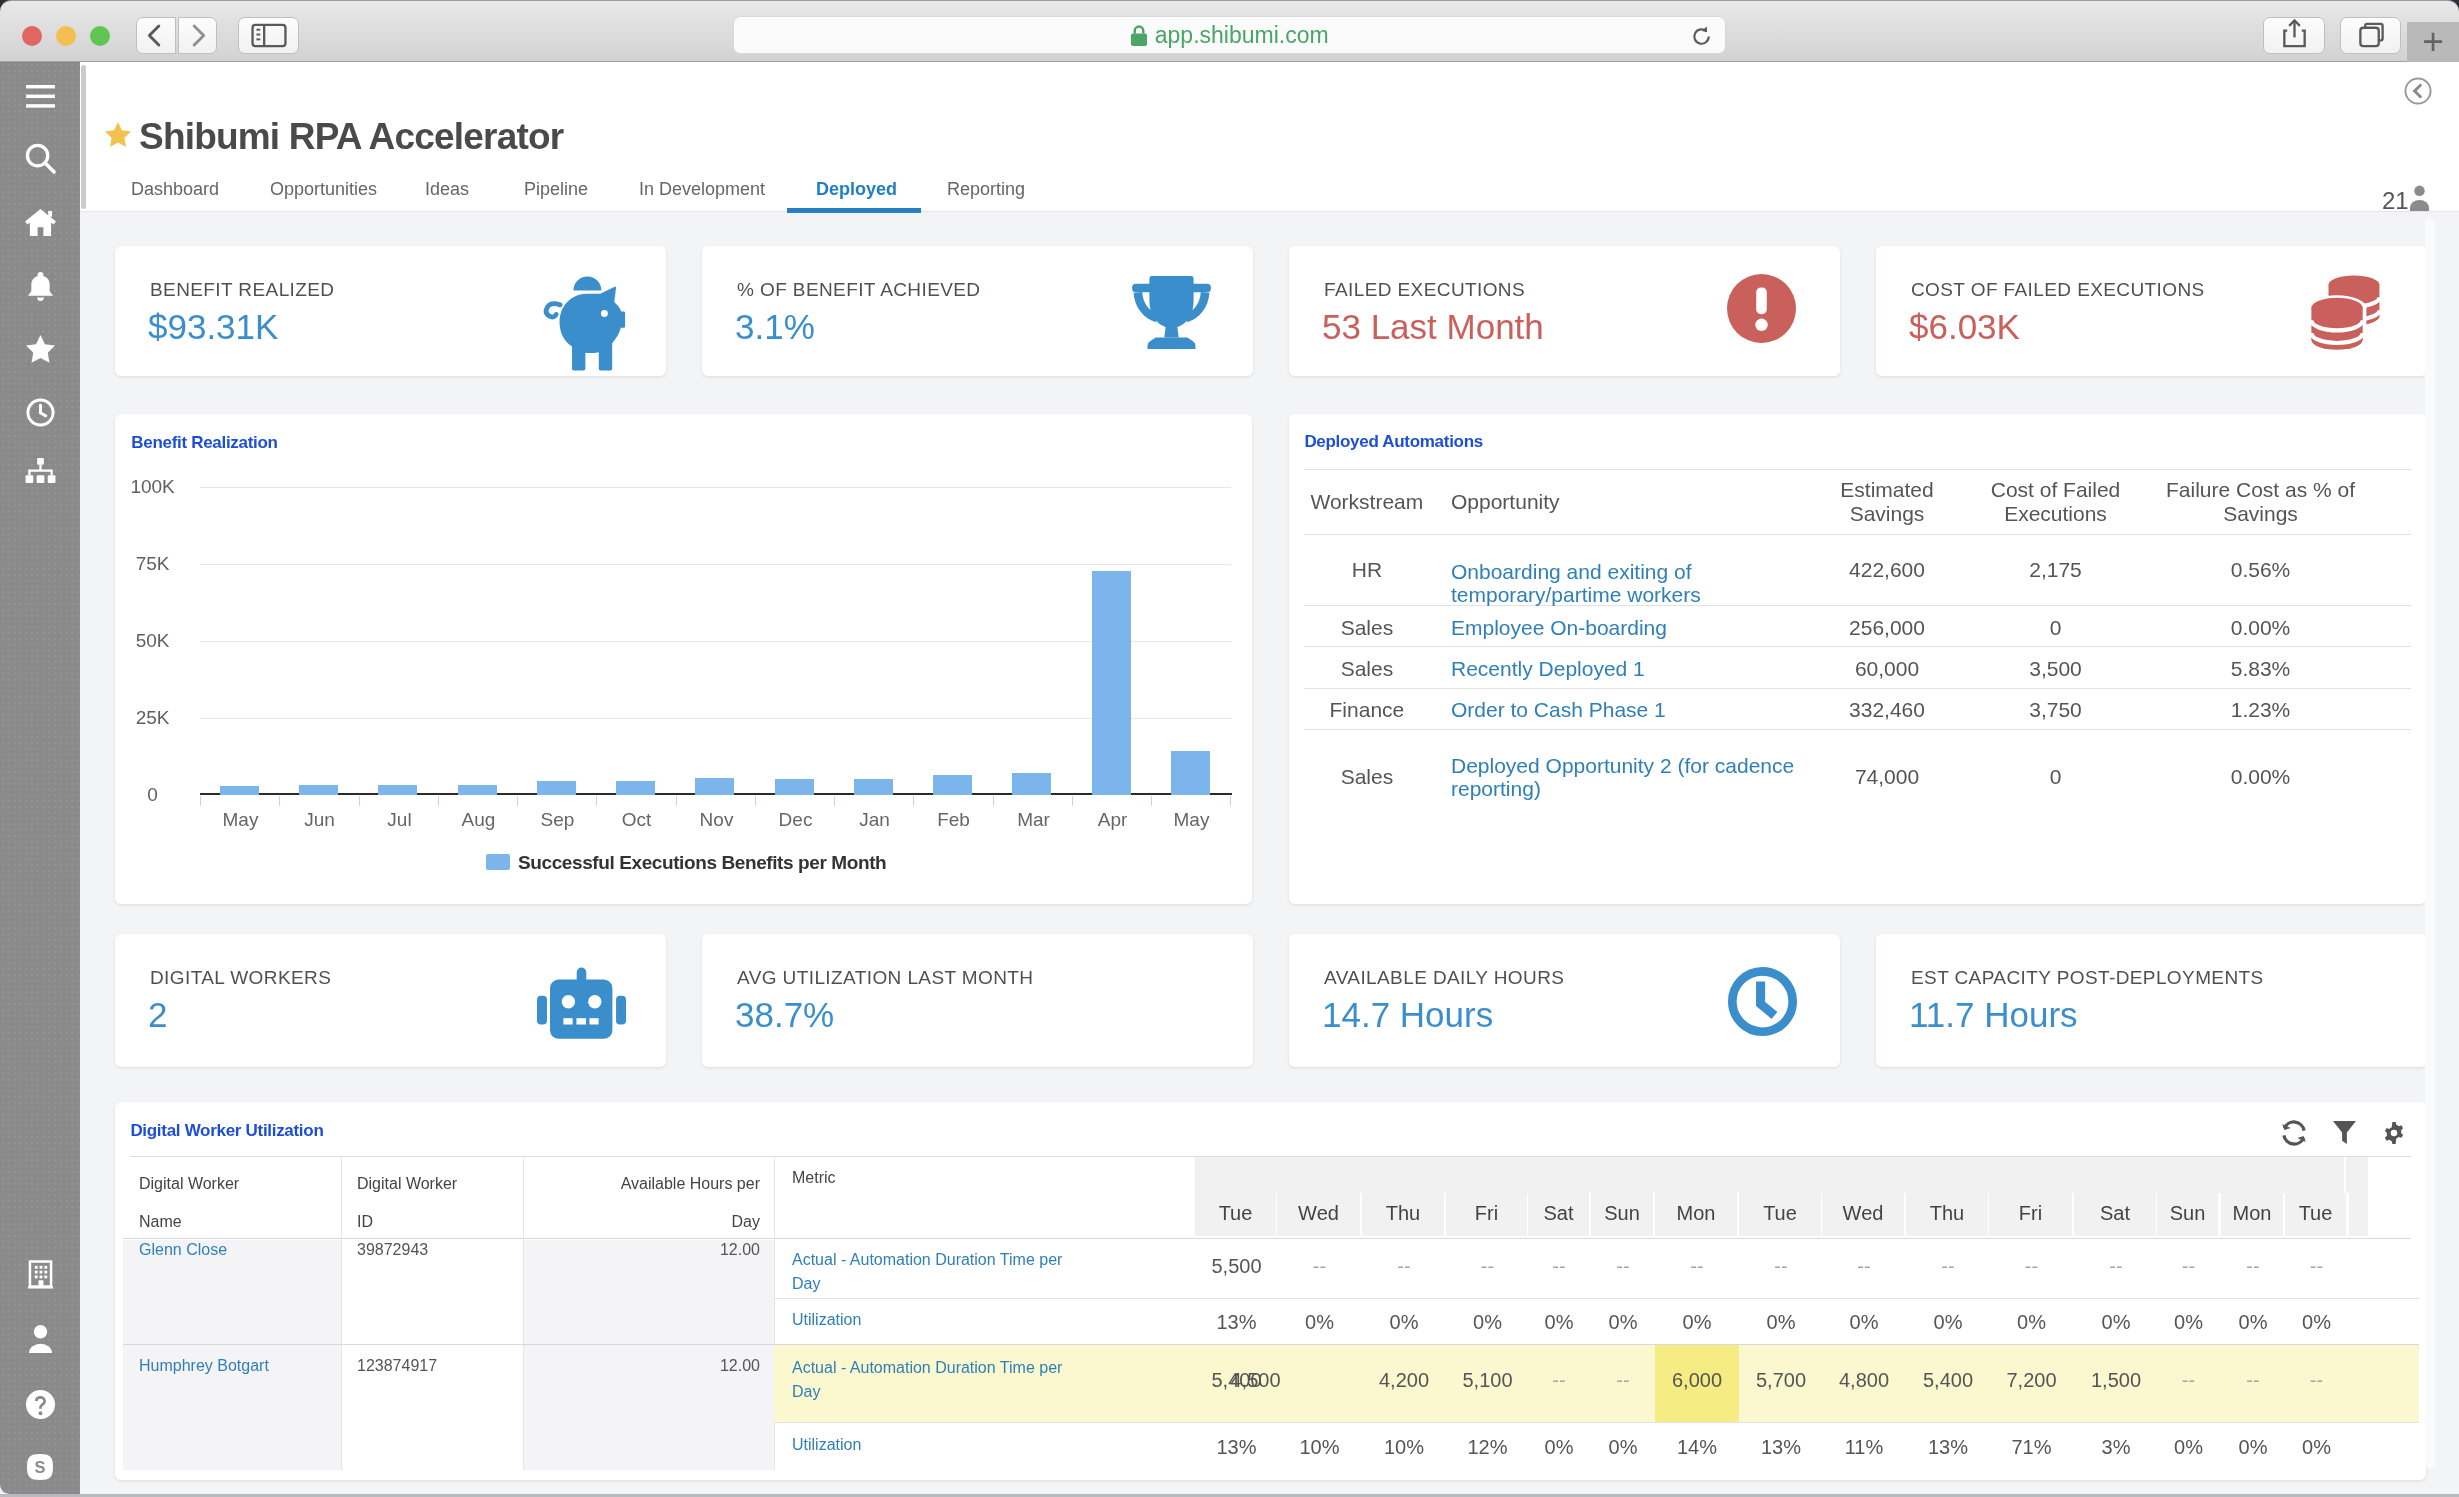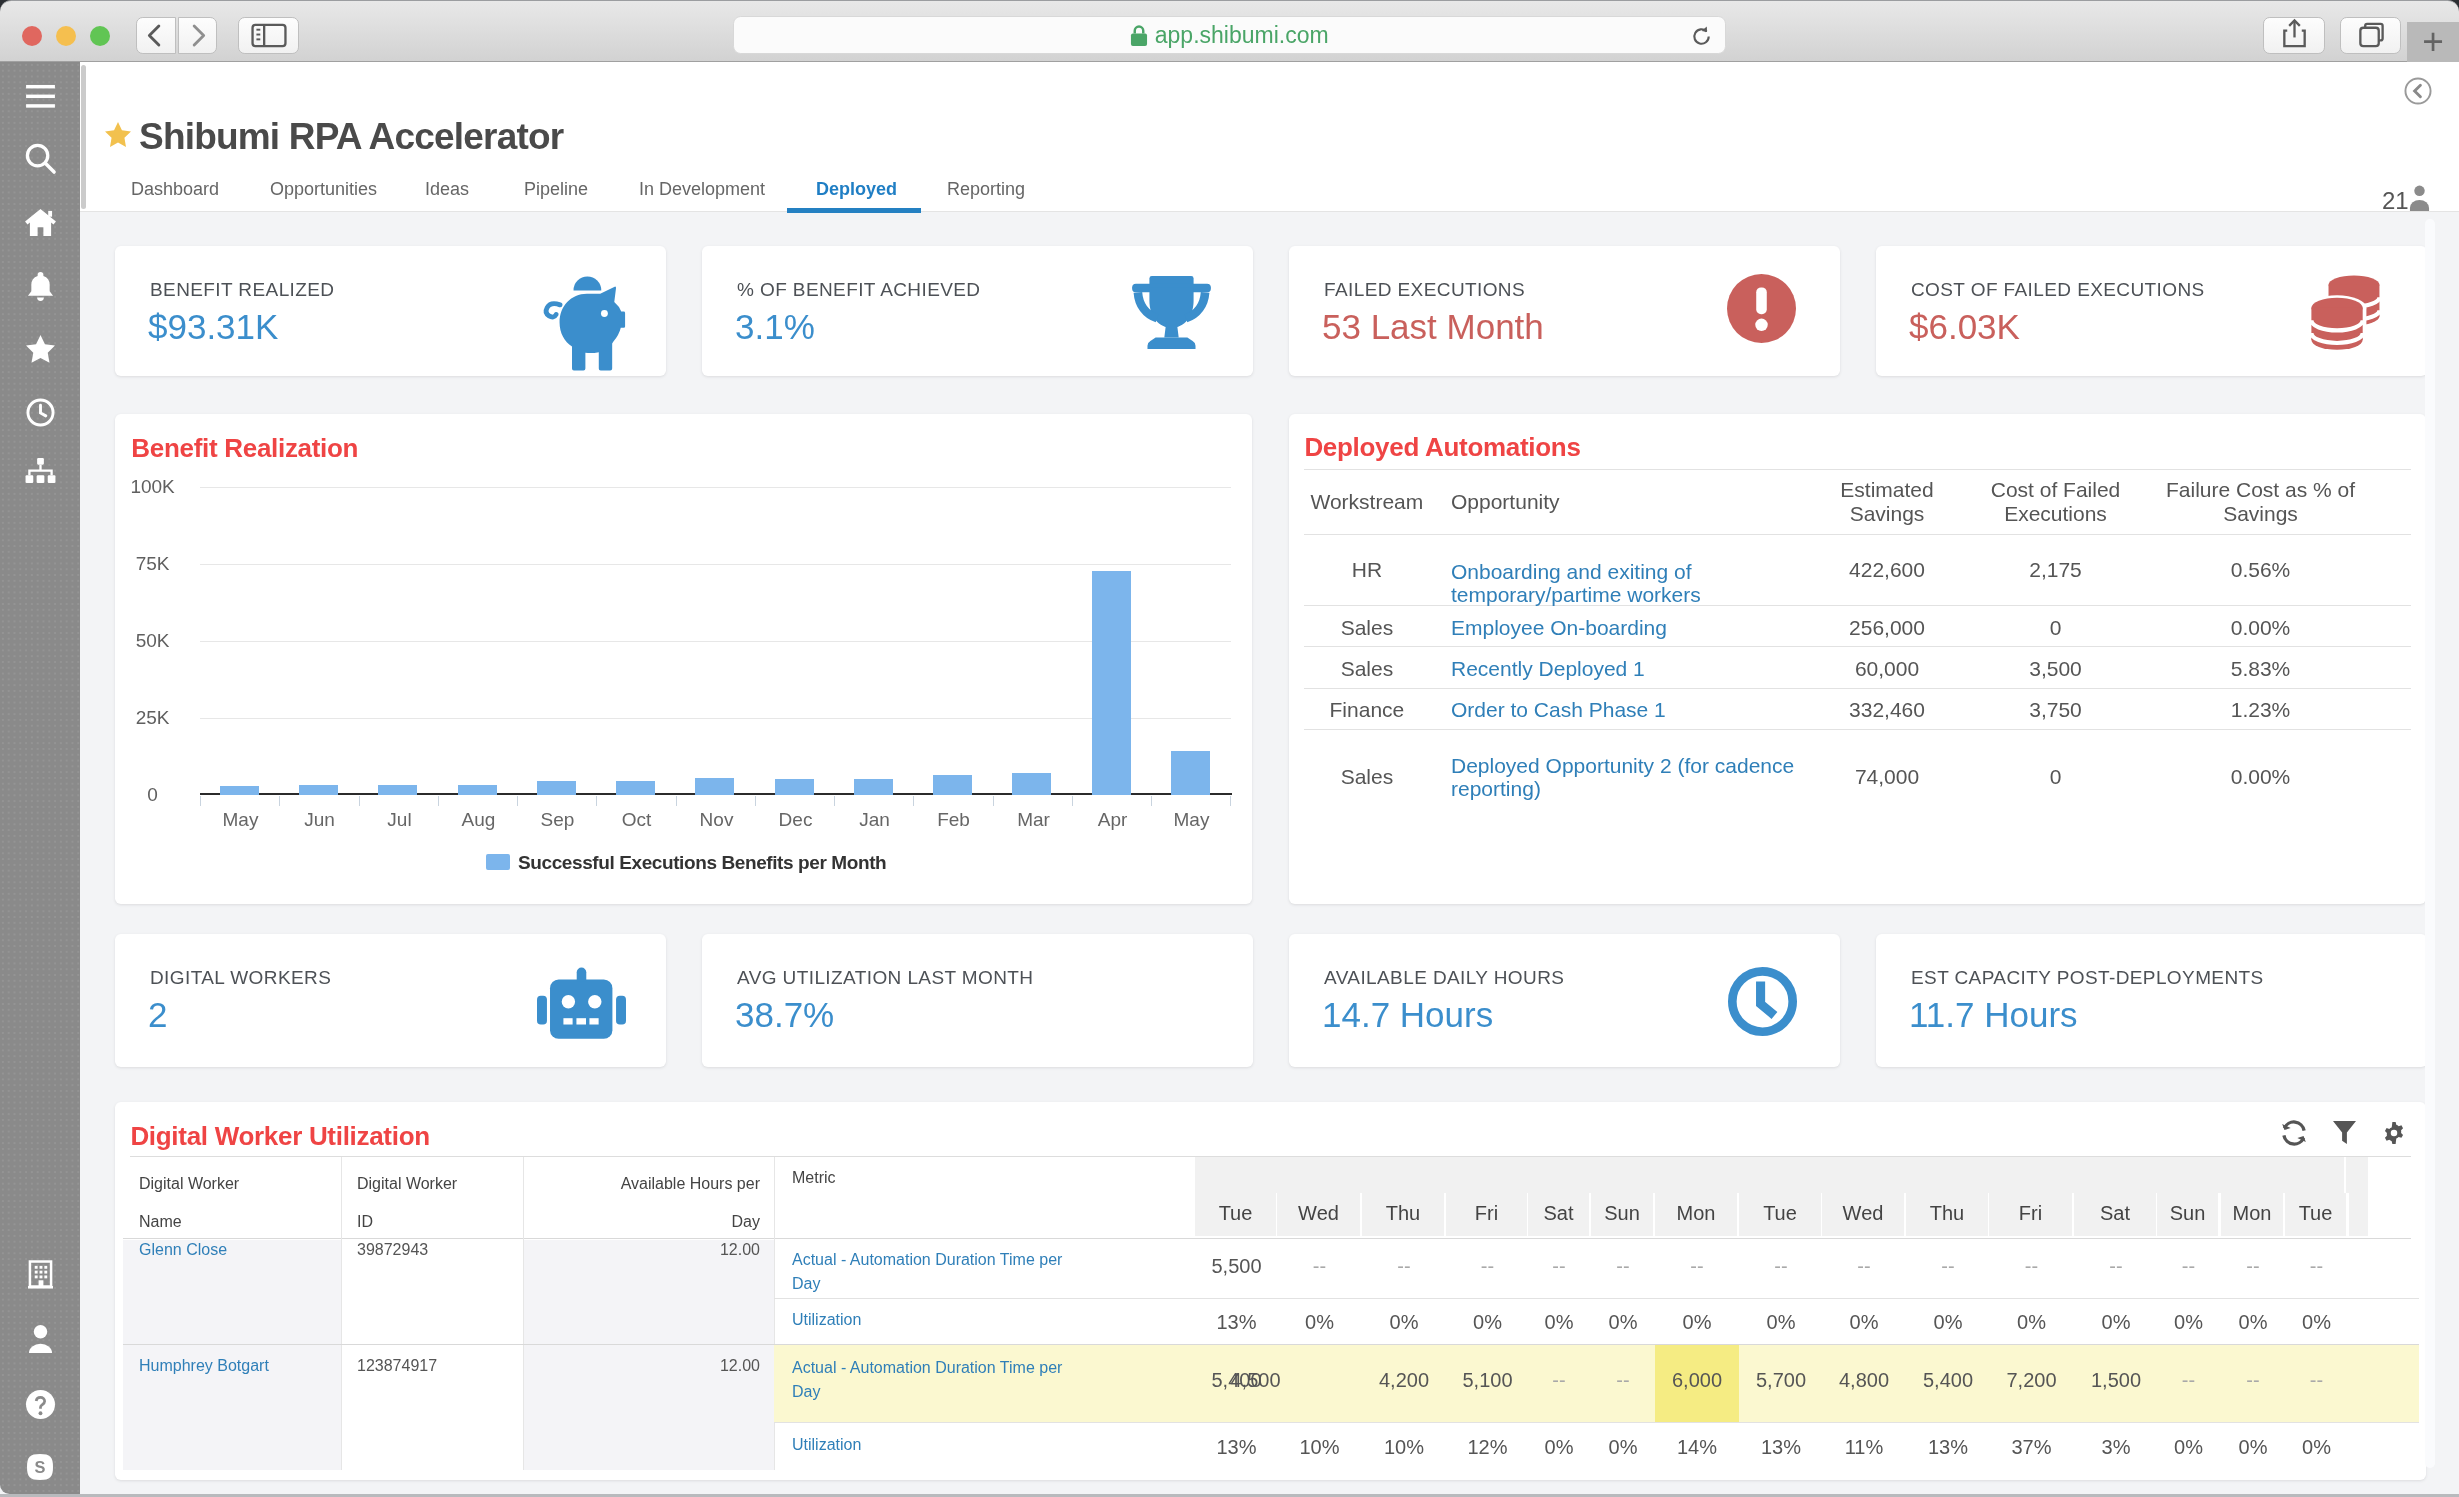--- a/index.html
+++ b/index.html
@@ -16,21 +16,21 @@
 .tab{position:absolute;top:117px;font-size:18px;color:#666}
 .card{position:absolute;background:#fff;border-radius:5.8px;box-shadow:0 1px 2.9px rgba(60,64,67,0.13)}
 .kl{position:absolute;left:35px;top:33px;font-size:19px;color:#4d5156;letter-spacing:0.4px}
 .kv{position:absolute;left:33px;top:61px;font-size:35px}
 .blue{color:#3b8ecc}.red{color:#c9605c}
 .gline{position:absolute;height:1px;background:#e7e7e7}
 .ylab{position:absolute;width:58px;text-align:center;font-size:19px;color:#606060}
 .bar{position:absolute;background:#7cb5ec}
 .xtick{position:absolute;width:1px;height:9.6px;background:#c9d4df}
 .xlab{position:absolute;width:81px;text-align:center;font-size:19px;color:#666}
-.ct{position:absolute;font-size:26px;font-weight:bold;color:#ef4444;letter-spacing:-0.3px}
+.ct{position:absolute;font-size:17px;font-weight:bold;color:#1d4ed8;letter-spacing:-0.3px}
 .dat{position:absolute;font-size:21px;color:#555}
 .lnk{color:#2f7fb8}
 .ctr{text-align:center}.rgt{text-align:right}
 .hline{position:absolute;height:1px;background:#e2e2e2}
 .vline{position:absolute;width:1px;background:#e6e6e6}
 .dwt{position:absolute;font-size:16px;color:#555}
 .dayh{position:absolute;top:91px;height:43px;background:#f1f1f1;text-align:center;font-size:20px;color:#444;line-height:40px}
 .dcell{position:absolute;font-size:20px;color:#555;text-align:center}
 .dash{color:#a9a9a9}
 .dwt.lnk{color:#2f7fb8}
@@ -464,21 +464,21 @@
       <div class="dcell" style="left:1080px;top:334px;width:83px">13%</div>
       <div class="dcell" style="left:1162px;top:334px;width:85px">10%</div>
       <div class="dcell" style="left:1247px;top:334px;width:84px">10%</div>
       <div class="dcell" style="left:1331px;top:334px;width:83px">12%</div>
       <div class="dcell" style="left:1413px;top:334px;width:62px">0%</div>
       <div class="dcell" style="left:1476px;top:334px;width:64px">0%</div>
       <div class="dcell" style="left:1540px;top:334px;width:84px">14%</div>
       <div class="dcell" style="left:1624px;top:334px;width:84px">13%</div>
       <div class="dcell" style="left:1707px;top:334px;width:84px">11%</div>
       <div class="dcell" style="left:1791px;top:334px;width:84px">13%</div>
-      <div class="dcell" style="left:1874px;top:334px;width:85px">37%</div>
+      <div class="dcell" style="left:1874px;top:334px;width:85px">71%</div>
       <div class="dcell" style="left:1959px;top:334px;width:84px">3%</div>
       <div class="dcell" style="left:2042px;top:334px;width:63px">0%</div>
       <div class="dcell" style="left:2106px;top:334px;width:64px">0%</div>
       <div class="dcell" style="left:2170px;top:334px;width:63px">0%</div>
     </div>
 <div class="a" style="left:2345px;top:157px;width:9.6px;height:1249px;background:#fafbfd;border-radius:4.8px"></div>
 </div>
 <div style="position:absolute;left:0;top:1494px;width:2459px;height:3.8px;background:#b8babd"></div>
 
 </body></html>

